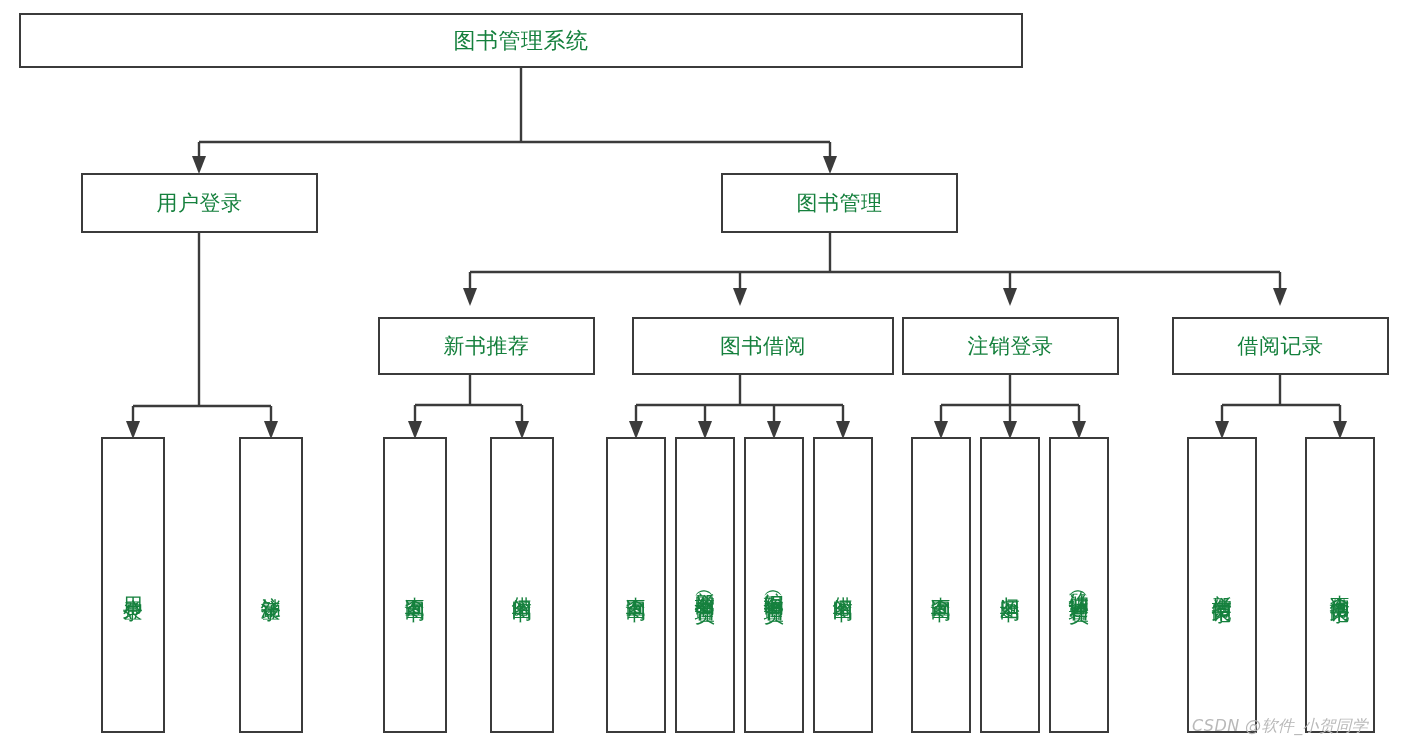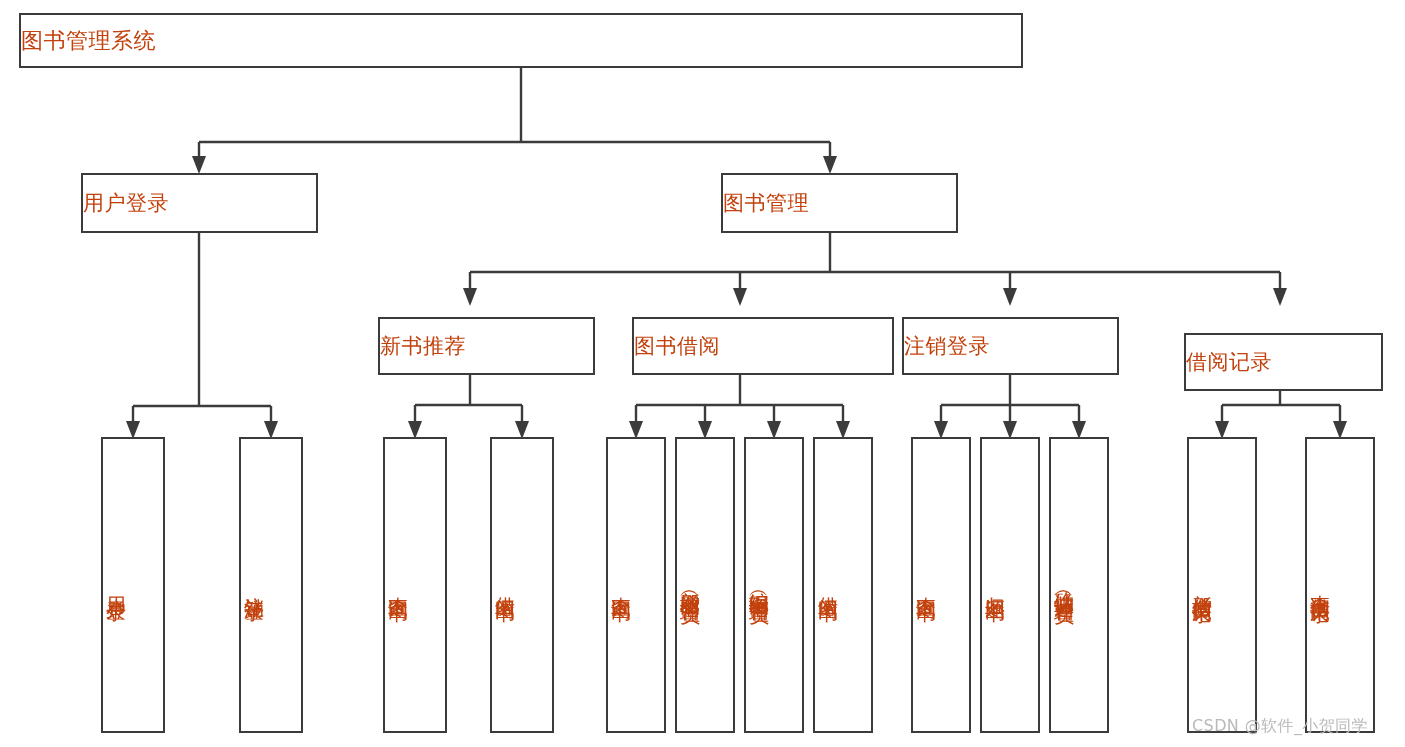--- a/index.html
+++ b/index.html
@@ -24,22 +24,22 @@
     width: 1405px;
     height: 747px;
   }
   .node {
     position: absolute;
     box-sizing: border-box;
     background: #ffffff;
     border: 2px solid #3b3b3b;
     display: flex;
     align-items: center;
-    justify-content: flex-start;
-    color: #c2410c;
+    justify-content: center;
+    color: #15803d;
   }
   .node .lbl {
     font-size: 21px;
     line-height: 1.25;
     letter-spacing: 0.5px;
     white-space: nowrap;
   }
   .node.leaf .lbl {
     writing-mode: vertical-rl;
     text-orientation: upright;
@@ -49,20 +49,21 @@
     white-space: normal;
     text-align: center;
   }
   #root-node .lbl { font-size: 22px; }
   .watermark {
     position: absolute;
     font-size: 16px;
     color: #b9b9b9;
     white-space: nowrap;
     letter-spacing: 0.4px;
+    font-style: italic;
   }
 </style>
 </head>
 <body>
 
 <div id="canvas">
 
   <svg class="wires" viewBox="0 0 1405 747" xmlns="http://www.w3.org/2000/svg">
     <defs>
       <marker id="arw" viewBox="0 0 12 14" refX="6" refY="13" markerWidth="12" markerHeight="14" orient="auto-start-reverse" markerUnits="userSpaceOnUse">
@@ -158,21 +159,21 @@
   </div>
 
   <div class="node" style="left:632px; top:317px; width:262px; height:58px;">
     <span class="lbl">图书借阅</span>
   </div>
 
   <div class="node" style="left:902px; top:317px; width:217px; height:58px;">
     <span class="lbl">注销登录</span>
   </div>
 
-  <div class="node" style="left:1172px; top:333px; width:199px; height:58px;margin-left:12px;">
+  <div class="node" style="left:1172px; top:317px; width:217px; height:58px;">
     <span class="lbl">借阅记录</span>
   </div>
 
   <div class="node leaf" style="left:101px; top:437px; width:64px; height:296px;">
     <span class="lbl">用户登录</span>
   </div>
   <div class="node leaf" style="left:239px; top:437px; width:64px; height:296px;">
     <span class="lbl">注销登录</span>
   </div>
 

